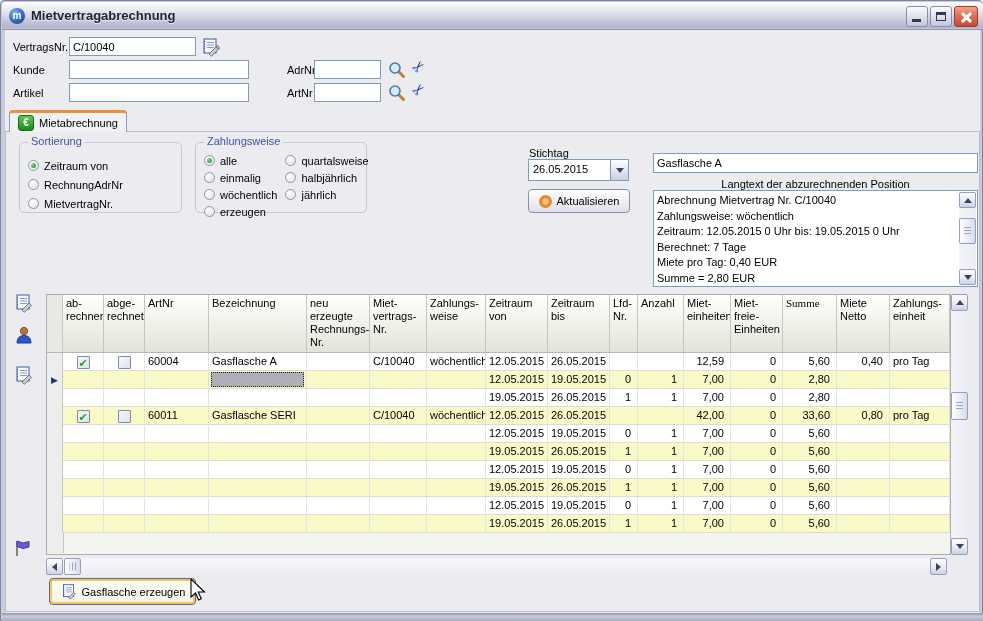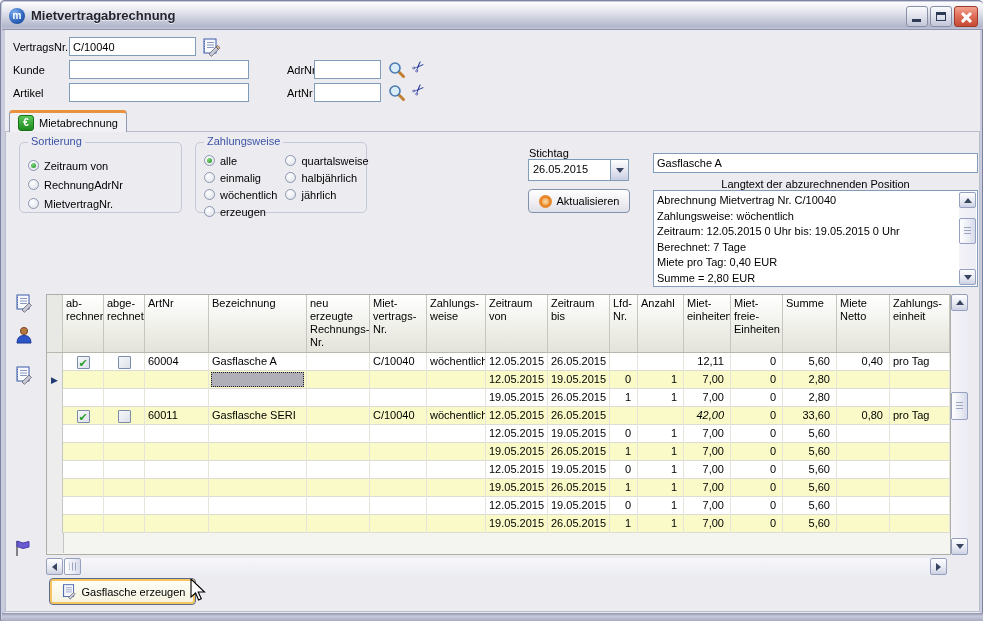--- a/index.html
+++ b/index.html
@@ -329,21 +329,21 @@
         <div class="hcell" style="width: 62px;">Zeitraum
 bis</div>
         <div class="hcell" style="width: 28px;">Lfd-
 Nr.</div>
         <div class="hcell" style="width: 46px;">Anzahl</div>
         <div class="hcell" style="width: 47px;">Miet-
 einheiten</div>
         <div class="hcell" style="width: 52px;">Miet-
 freie-
 Einheiten</div>
-        <div class="hcell" style="width: 54px;">Summe</div>
+        <div class="hcell" style="width: 54px; font-family: Liberation Serif, serif;">Summe</div>
         <div class="hcell" style="width: 53px;">Miete
 Netto</div>
         <div class="hcell" style="width: 60px;">Zahlungs-
 einheit</div>
       </div>
     <div id="grid-body">
         <div class="trow white">
           <div class="cell gutter" style="width: 16px;"></div>
           <div class="cell centered" style="width: 41px;">
             <span class="cb checked"></span>
@@ -353,21 +353,21 @@
           </div>
           <div class="cell" style="width: 64px;"><span>60004</span></div>
           <div class="cell" style="width: 98px;"><span>Gasflasche A</span></div>
           <div class="cell" style="width: 63px;"></div>
           <div class="cell" style="width: 57px;"><span>C/10040</span></div>
           <div class="cell" style="width: 59px;"><span>wöchentlich</span></div>
           <div class="cell" style="width: 62px;"><span>12.05.2015</span></div>
           <div class="cell" style="width: 62px;"><span>26.05.2015</span></div>
           <div class="cell right" style="width: 28px;"></div>
           <div class="cell right" style="width: 46px;"></div>
-          <div class="cell right" style="width: 47px;"><span>12,11</span></div>
+          <div class="cell right" style="width: 47px;"><span>12,59</span></div>
           <div class="cell right" style="width: 52px;"><span>0</span></div>
           <div class="cell right" style="width: 54px;"><span>5,60</span></div>
           <div class="cell right" style="width: 53px;"><span>0,40</span></div>
           <div class="cell" style="width: 60px;"><span>pro Tag</span></div>
         </div>
         <div class="trow yellow">
           <div class="cell gutter" style="width: 16px;">
             <span class="rowarrow">▶</span>
           </div>
           <div class="cell" style="width: 41px;"></div>
@@ -418,21 +418,21 @@
           </div>
           <div class="cell" style="width: 64px;"><span>60011</span></div>
           <div class="cell" style="width: 98px;"><span>Gasflasche SERI</span></div>
           <div class="cell" style="width: 63px;"></div>
           <div class="cell" style="width: 57px;"><span>C/10040</span></div>
           <div class="cell" style="width: 59px;"><span>wöchentlich</span></div>
           <div class="cell" style="width: 62px;"><span>12.05.2015</span></div>
           <div class="cell" style="width: 62px;"><span>26.05.2015</span></div>
           <div class="cell right" style="width: 28px;"></div>
           <div class="cell right" style="width: 46px;"></div>
-          <div class="cell right" style="width: 47px; font-style: italic;"><span>42,00</span></div>
+          <div class="cell right" style="width: 47px;"><span>42,00</span></div>
           <div class="cell right" style="width: 52px;"><span>0</span></div>
           <div class="cell right" style="width: 54px;"><span>33,60</span></div>
           <div class="cell right" style="width: 53px;"><span>0,80</span></div>
           <div class="cell" style="width: 60px;"><span>pro Tag</span></div>
         </div>
         <div class="trow white">
           <div class="cell gutter" style="width: 16px;"></div>
           <div class="cell" style="width: 41px;"></div>
           <div class="cell" style="width: 41px;"></div>
           <div class="cell" style="width: 64px;"></div>

